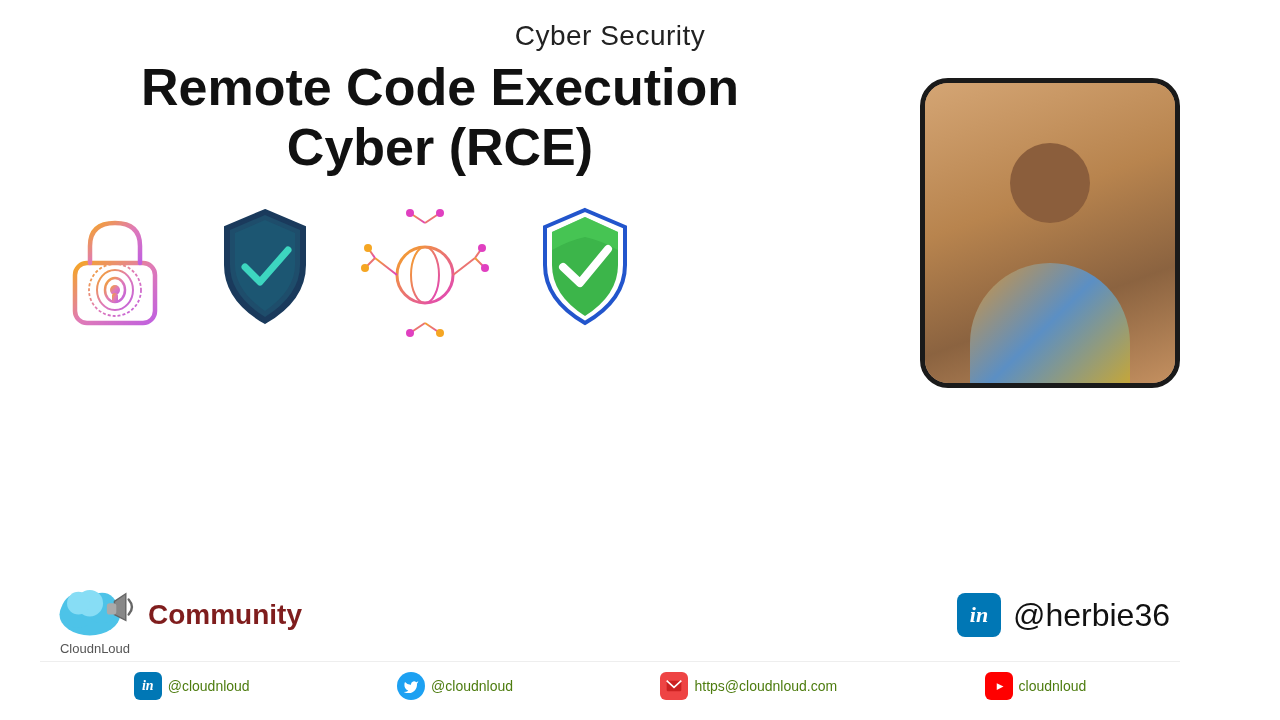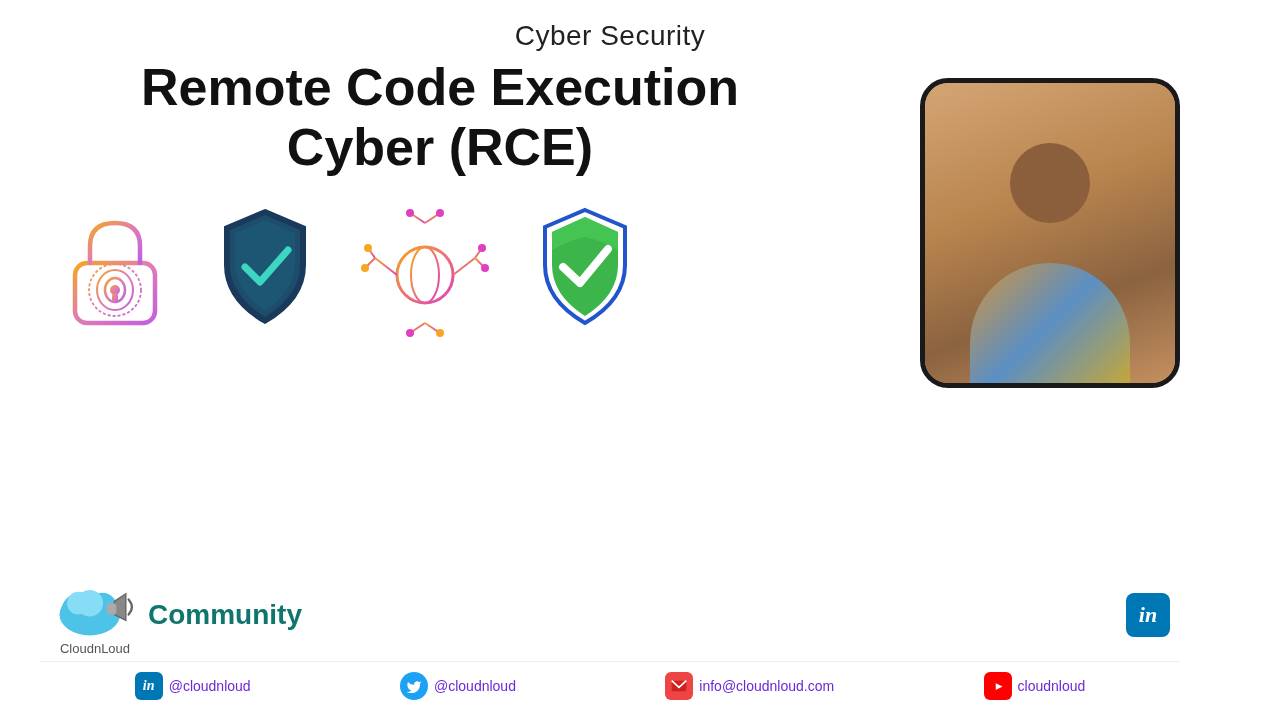--- a/index.html
+++ b/index.html
@@ -160,21 +160,21 @@
       width: 90px;
       height: 65px;
       display: flex;
       align-items: center;
       justify-content: center;
     }
 
     .community-label {
       font-size: 28px;
       font-weight: 900;
-      color: #0f766e;
+      color: #7f1d1d;
     }
 
     .cloudnloud-label {
       font-size: 13px;
       color: #555;
       text-align: center;
       margin-top: 2px;
     }
 
     .linkedin-profile {
@@ -279,21 +279,21 @@
       border-radius: 6px;
       display: flex;
       align-items: center;
       justify-content: center;
       color: white;
       font-size: 13px;
     }
 
     .footer-text {
       font-size: 14px;
-      color: #6d28d9;
+      color: #4d7c0f;
       font-weight: 500;
     }
 
     
     svg { display: block; }
   </style>
 </head>
 <body>
 
 <div class="page-container">
@@ -432,20 +432,21 @@
             <path d="M83 26 Q90 34 83 42" fill="none" stroke="#666" stroke-width="2.5" stroke-linecap="round"></path>
           </svg>
         </div>
         <div class="cloudnloud-label">CloudnLoud</div>
       </div>
       <div class="community-label">Community</div>
     </div>
 
     <div class="linkedin-profile">
       <div class="linkedin-badge">in</div>
+      <div class="linkedin-handle">@herbie36</div>
     </div>
 
   </div>
 
   <div class="footer-bar">
 
     <div class="footer-item">
       <div class="footer-icon-linkedin">in</div>
       <span class="footer-text">@cloudnloud</span>
     </div>
@@ -459,21 +460,21 @@
       <span class="footer-text">@cloudnloud</span>
     </div>
 
     <div class="footer-item">
       <div class="footer-icon-email">
         <svg width="16" height="12" viewBox="0 0 24 18">
           <rect x="1" y="1" width="22" height="16" rx="2" fill="#cc2222"></rect>
           <polyline points="1,1 12,11 23,1" fill="none" stroke="white" stroke-width="2.5"></polyline>
         </svg>
       </div>
-      <span class="footer-text">info@cloudnloud.com</span>
+      <span class="footer-text">https@cloudnloud.com</span>
     </div>
 
 
     <div class="footer-item">
       <div class="footer-icon-youtube">
         <svg width="18" height="13" viewBox="0 0 24 17">
           <rect x="0" y="0" width="24" height="17" rx="4" fill="#ff0000"></rect>
           <polygon points="9,4 9,13 18,8.5" fill="white"></polygon>
         </svg>
       </div>

